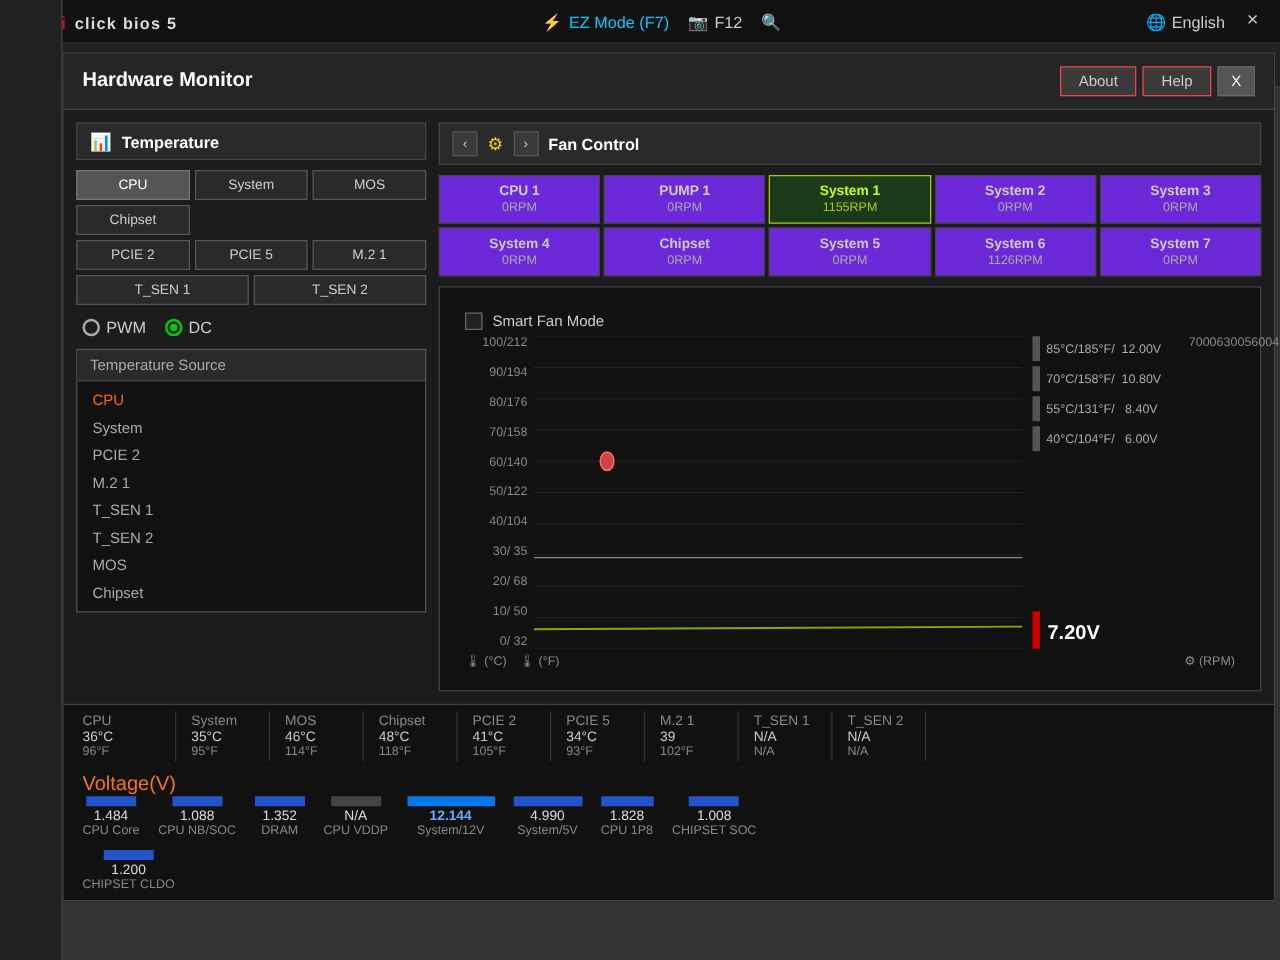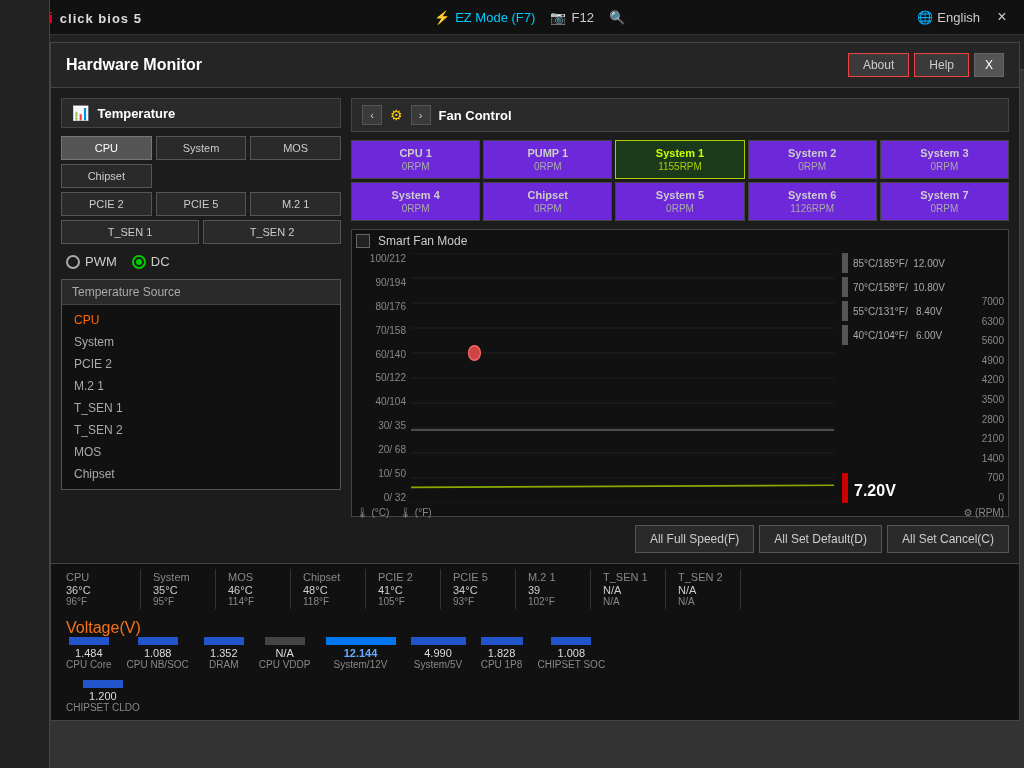--- a/index.html
+++ b/index.html
@@ -312,23 +312,23 @@
       color: #ccff00;
     }
     .fan-btn-name { font-weight: bold; margin-bottom: 2px; }
     .fan-btn-rpm { font-size: 10px; color: #aaa; }
     .fan-btn.highlighted .fan-btn-rpm { color: #aacc00; }
 
     
     .chart-container {
       background: #111;
       border: 1px solid #444;
-      padding: 4px;
+      padding: 20px;
       position: relative;
-      height: 288px;
+      height: 324px;
     }
     .smart-fan-header {
       display: flex;
       align-items: center;
       gap: 8px;
       margin-bottom: 5px;
     }
     .smart-fan-checkbox {
       width: 14px;
       height: 14px;
@@ -690,21 +690,21 @@
                   <div style="width:6px;height:20px;background:#555;"></div>
                   <span style="font-size:10px;color:#aaa">40°C/104°F/ &nbsp;&nbsp;6.00V</span>
                 </div>
               </div>
               <div style="display:flex;align-items:center;gap:6px;margin-top:10px">
                 <div style="width:6px;height:30px;background:#cc0000;"></div>
                 <div class="voltage-display">7.20V</div>
               </div>
             </div>
 
-            <div style="width:40px;display:flex;flex-direction:column;justify-content:space-between;text-align:right;padding-left:3px;font-size:10px;color:#888;margin-top:43px;">
+            <div style="width:40px;display:flex;justify-content:space-between;text-align:right;padding-left:3px;font-size:10px;color:#888;">
               <span>7000</span>
               <span>6300</span>
               <span>5600</span>
               <span>4900</span>
               <span>4200</span>
               <span>3500</span>
               <span>2800</span>
               <span>2100</span>
               <span>1400</span>
               <span>700</span>
@@ -714,25 +714,20 @@
 
           <div class="chart-x-bottom">
             <div class="unit-icons">
               <span>🌡 (°C)</span>
               <span>🌡 (°F)</span>
             </div>
             <span>⚙ (RPM)</span>
           </div>
         </div>
 
-        <div class="action-buttons">
-          <button class="action-btn">All Full Speed(F)</button>
-          <button class="action-btn">All Set Default(D)</button>
-          <button class="action-btn">All Set Cancel(C)</button>
-        </div>
       </div>
     </div>
 
     <div class="sensors-strip">
       <div class="sensor-item">
         <div class="sensor-name">CPU</div>
         <div class="sensor-c">36°C</div>
         <div class="sensor-f">96°F</div>
       </div>
       <div class="sensor-item">

